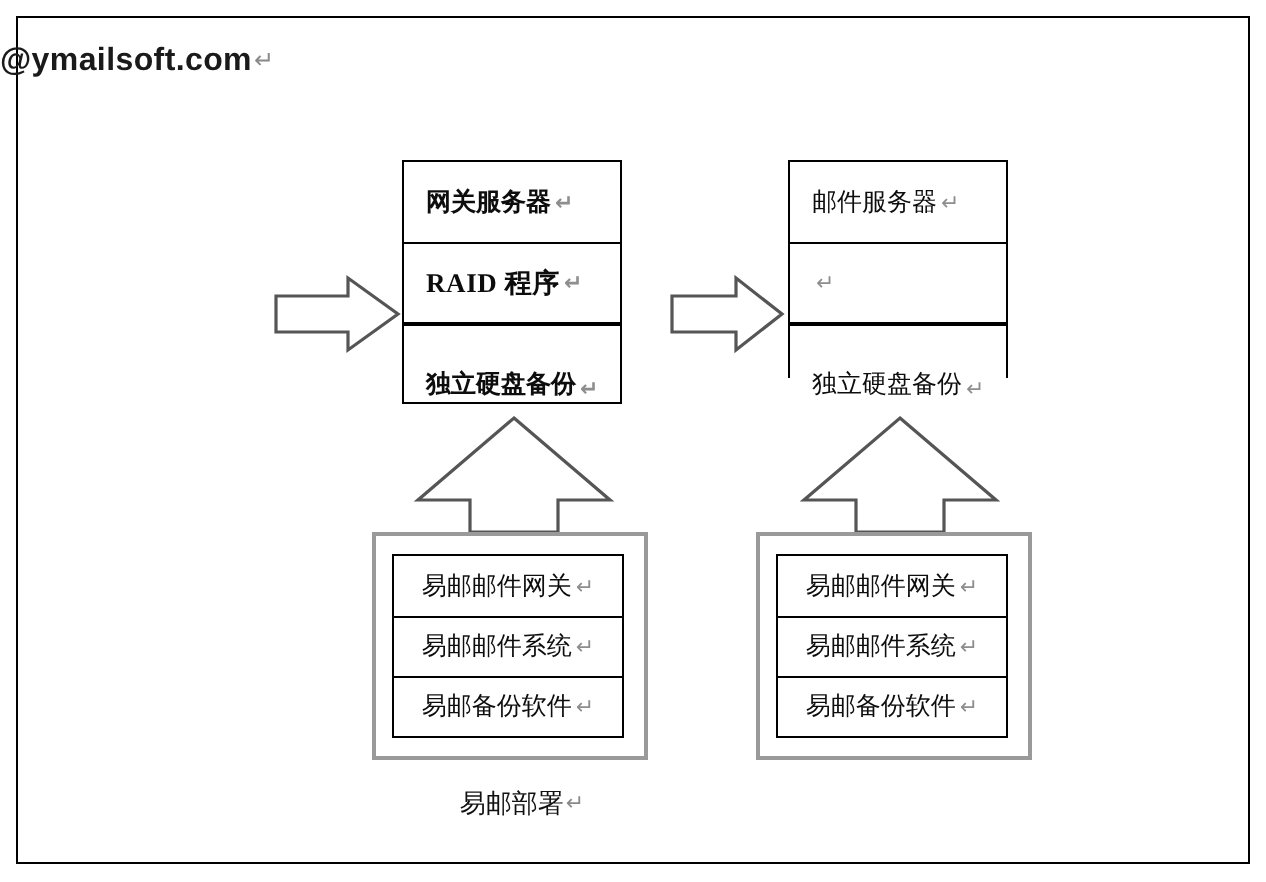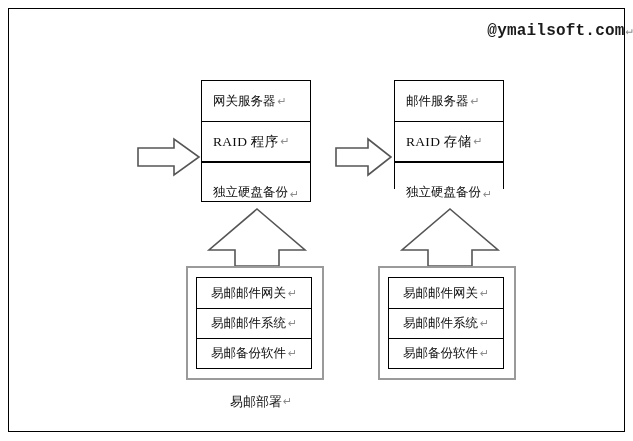--- a/index.html
+++ b/index.html
@@ -26,22 +26,22 @@
     border: 1px solid #000000;
     background: #ffffff;
   }
 
   
   #diagram-title {
     position: absolute;
     left: 0;
     top: 22px;
     width: 633px;
-    text-align: right;
-    font-family: Liberation Mono, monospace;
+    text-align: left;
+    font-family: Liberation Sans, sans-serif;
     font-weight: bold;
     font-size: 16px;
     color: #1a1a1a;
     letter-spacing: 0.2px;
     white-space: nowrap;
   }
   #diagram-title .pilcrow {
     font-weight: normal;
     font-size: 12px;
     color: #8a8a8a;
@@ -127,42 +127,41 @@
 </style>
 </head>
 <body>
 
 <div id="page-frame"></div>
 
 <div id="diagram-title">
   <span>@ymailsoft.com</span><span class="pilcrow">↵</span>
 </div>
 
-<div class="stack-box top-box" id="top-box-left" style="left:201px; top:80px; width:110px; height:122px;">
+<div class="stack-box top-box" id="top-box-left" style="left:201px; top:80px; width:110px; height:122px;font-weight:bold;">
   <div class="stack-row">
     <span>网关服务器</span>
       <span class="pilcrow">↵</span>
   </div>
   <div class="stack-row">
     <span class="label-serif">RAID 程序</span>
       <span class="pilcrow">↵</span>
   </div>
   <div class="stack-row thick-top">
     <span>独立硬盘备份</span>
       <span class="pilcrow">↵</span>
   </div>
 </div>
 
 <div class="stack-box top-box" id="top-box-right" style="left:394px; top:80px; width:110px; height:109px;">
   <div class="stack-row">
     <span>邮件服务器</span>
       <span class="pilcrow">↵</span>
   </div>
   <div class="stack-row">
-    <span class="label-serif">RAID 存储</span>
       <span class="pilcrow">↵</span>
   </div>
   <div class="stack-row thick-top">
     <span>独立硬盘备份</span>
       <span class="pilcrow">↵</span>
   </div>
 </div>
 
 <div class="block-arrow" style="left:136px; top:136px;">
   <svg width="66" height="42" viewBox="0 0 66 42" aria-hidden="true">

